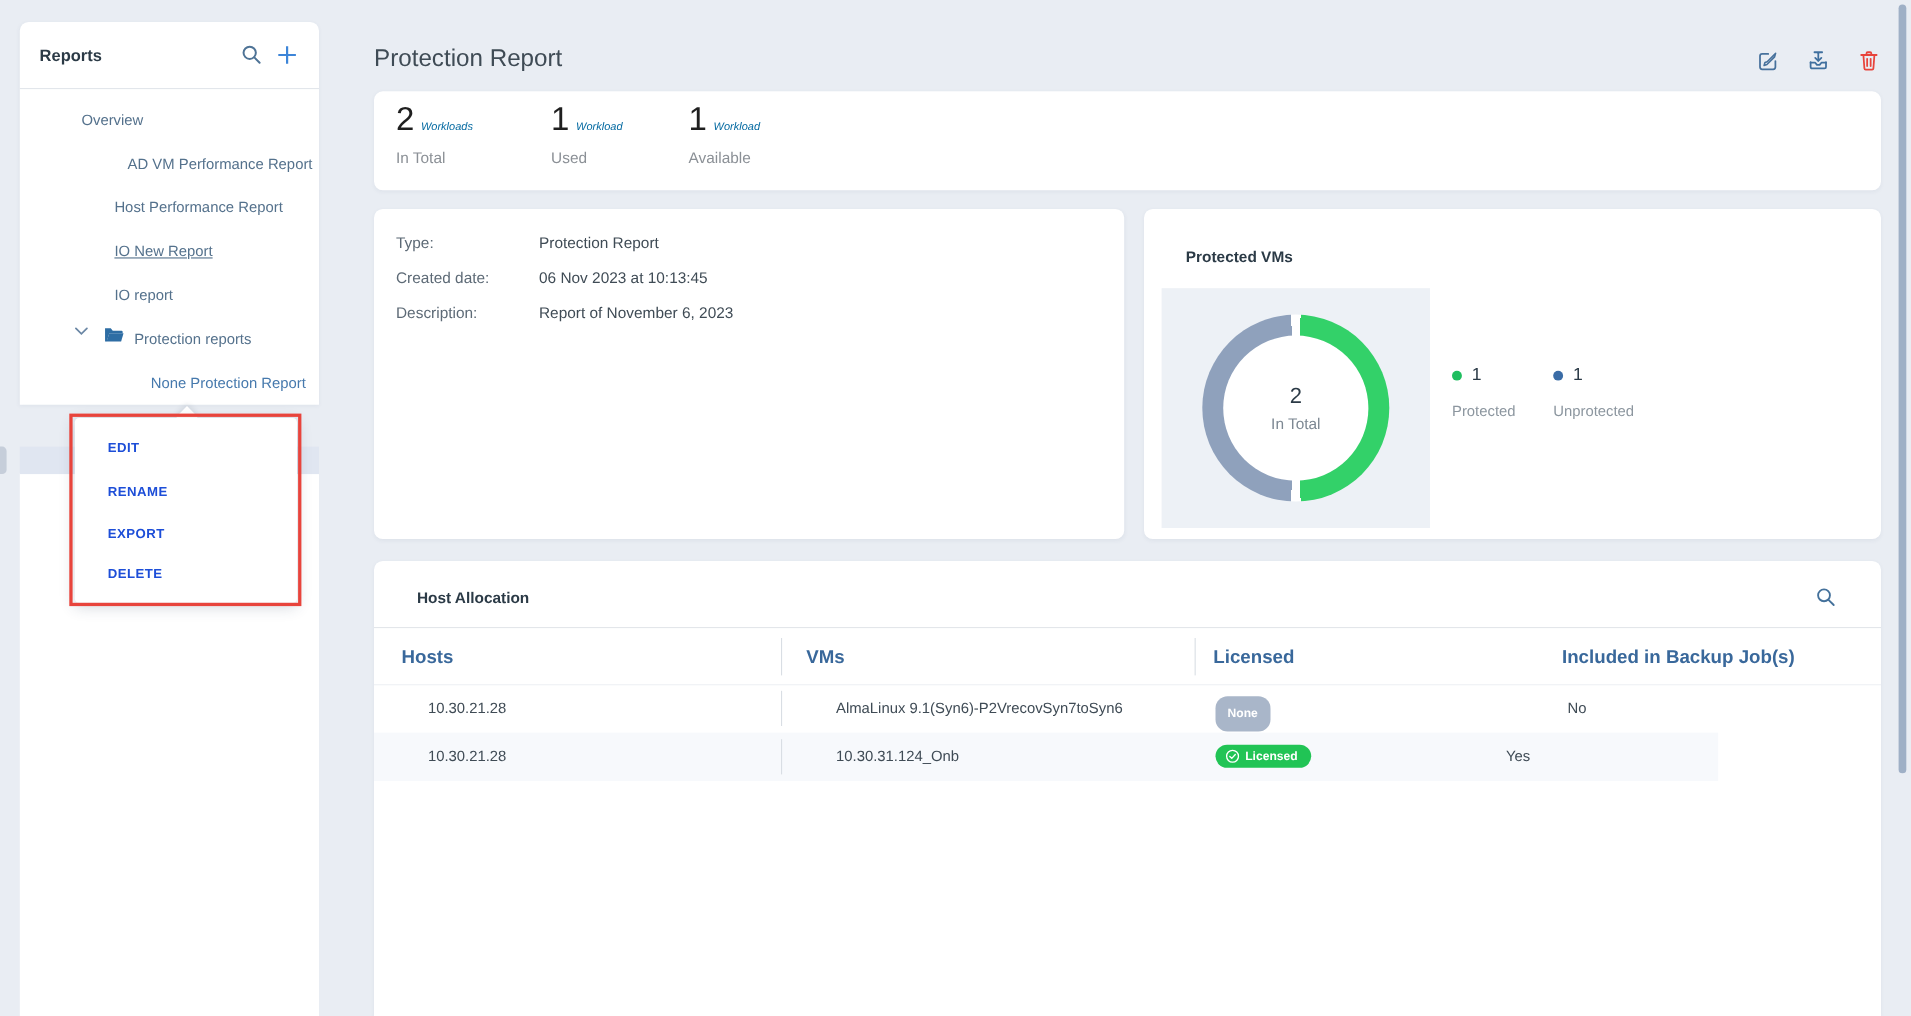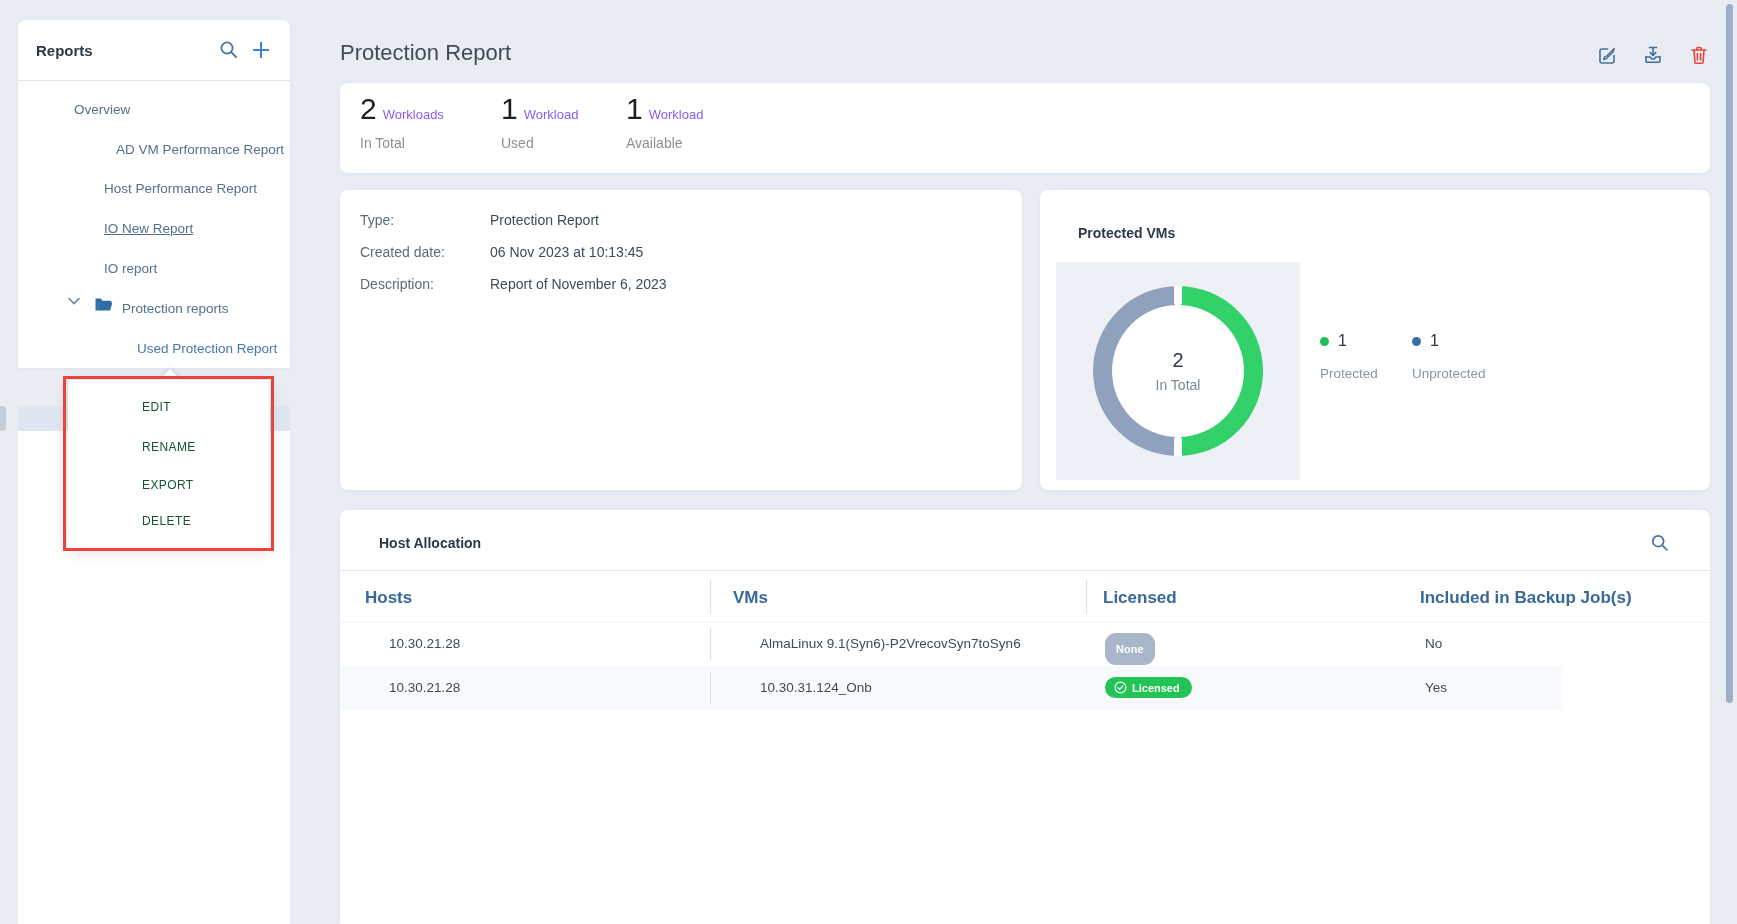--- a/index.html
+++ b/index.html
@@ -19,35 +19,35 @@
   .side-item.selected { color:#4679ad; }
   .folder-row { display:flex; align-items:flex-start; gap:8px; }
   .hl-band { left:18px; top:406px; width:272px; height:25px; background:#e0e6f1; z-index:2; }
   .edge-handle { left:0; top:406px; width:6px; height:25px; background:#c6ceda; border-radius:0 4px 4px 0; z-index:4; }
 
   
   .ctx-menu { left:68px; top:380px; width:202px; height:168px; background:#fff; border-radius:4px;
               box-shadow:0 3px 14px rgba(40,60,90,.20); z-index:5; }
   .ctx-caret { left:163px; top:372px; width:14px; height:14px; background:#fff; transform:rotate(45deg);
                box-shadow:-2px -2px 5px rgba(40,60,90,.10); z-index:5; }
-  .ctx-item { position:absolute; left:30px; height:20px; line-height:20px; font-size:12px; font-weight:normal;
-              letter-spacing:.4px; color:#14532d; cursor:pointer;margin-left:44px; }
+  .ctx-item { position:absolute; left:30px; height:20px; line-height:20px; font-size:12px; font-weight:bold;
+              letter-spacing:.4px; color:#1d4ed8; cursor:pointer; }
   .annotation-box { left:63px; top:376px; width:211px; height:175px; border:3px solid #e8443c; z-index:6; pointer-events:none; }
 
   
   .page-title { left:340px; top:40px; font-size:22px; color:#3f4b55; z-index:1; }
   .top-actions { right:27px; top:44px; display:flex; gap:24px; z-index:1; }
   .top-actions .icon-btn { cursor:pointer; display:flex; }
 
   
   .stats-card { left:340px; top:83px; width:1370px; height:90px; }
   .stat-group { position:absolute; top:0; height:90px; }
   .stat-line { position:absolute; top:9px; white-space:nowrap; }
   .stat-value { font-size:30px; color:#1f1f1f; }
-  .stat-unit { font-size:13px; color:#8b5cf6; margin-left:6px; }
+  .stat-unit { font-size:10px; color:#0369a1; margin-left:6px;font-style:italic; }
   .stat-caption { position:absolute; top:52px; font-size:14px; color:#8b9096; white-space:nowrap; }
 
   
   .details-card { left:340px; top:190px; width:682px; height:300px; }
   .detail-row { position:absolute; left:20px; height:20px; line-height:20px; font-size:14px; white-space:nowrap; }
   .detail-label { display:inline-block; width:130px; color:#5d6a76; }
   .detail-value { color:#3f4b55; }
 
   
   .pvm-card { left:1040px; top:190px; width:670px; height:300px; }
@@ -126,21 +126,21 @@
   </span>
   <span style="display:flex; margin-left:6px;">
     <svg width="20" height="15" viewBox="0 0 20 15">
         <path d="M1.5 13.5 V1.5 h5.2 l1.8 2.2 h8 a1 1 0 0 1 1 1 v1.3 H5.4 L3 13.5 z" fill="#2e6da4"></path>
         <path d="M5.4 6 h12.9 l-2.2 7.5 H2.8 z" fill="#2e6da4"></path>
       </svg>
   </span>
   <span>Protection reports</span>
 </div>
 
-<div class="abs side-item selected" style="left:137px; top:337px;">Used Protection Report</div>
+<div class="abs side-item selected" style="left:137px; top:337px;">None Protection Report</div>
 
 <div class="abs ctx-caret"></div>
 <div class="abs ctx-menu">
   <div class="ctx-item" style="top:17px;">EDIT</div>
   <div class="ctx-item" style="top:57px;">RENAME</div>
   <div class="ctx-item" style="top:95px;">EXPORT</div>
   <div class="ctx-item" style="top:131px;">DELETE</div>
 </div>
 <div class="abs annotation-box" style="border-color: rgb(232, 68, 60);"></div>
 
@@ -260,17 +260,17 @@
     <div class="cell" style="left:420px;">10.30.31.124_Onb</div>
     <span class="badge licensed" style="background: rgb(33, 196, 85);">
       <span style="display:flex;">
         <svg width="13" height="13" viewBox="0 0 13 13">
             <circle cx="6.5" cy="6.5" r="5.4" fill="none" stroke="#fff" stroke-width="1.2"></circle>
             <polyline points="4,6.7 5.8,8.4 9,4.9" fill="none" stroke="#fff" stroke-width="1.2" stroke-linecap="round" stroke-linejoin="round"></polyline>
           </svg>
       </span>
       <span>Licensed</span>
     </span>
-    <div class="cell" style="left:1085px;">Yes</div>
+    <div class="cell" style="left:1029px;">Yes</div>
   </div>
 </div>
 
 <div class="abs scrollbar-thumb" style="background: rgb(159, 176, 198);"></div>
 
 </body></html>

